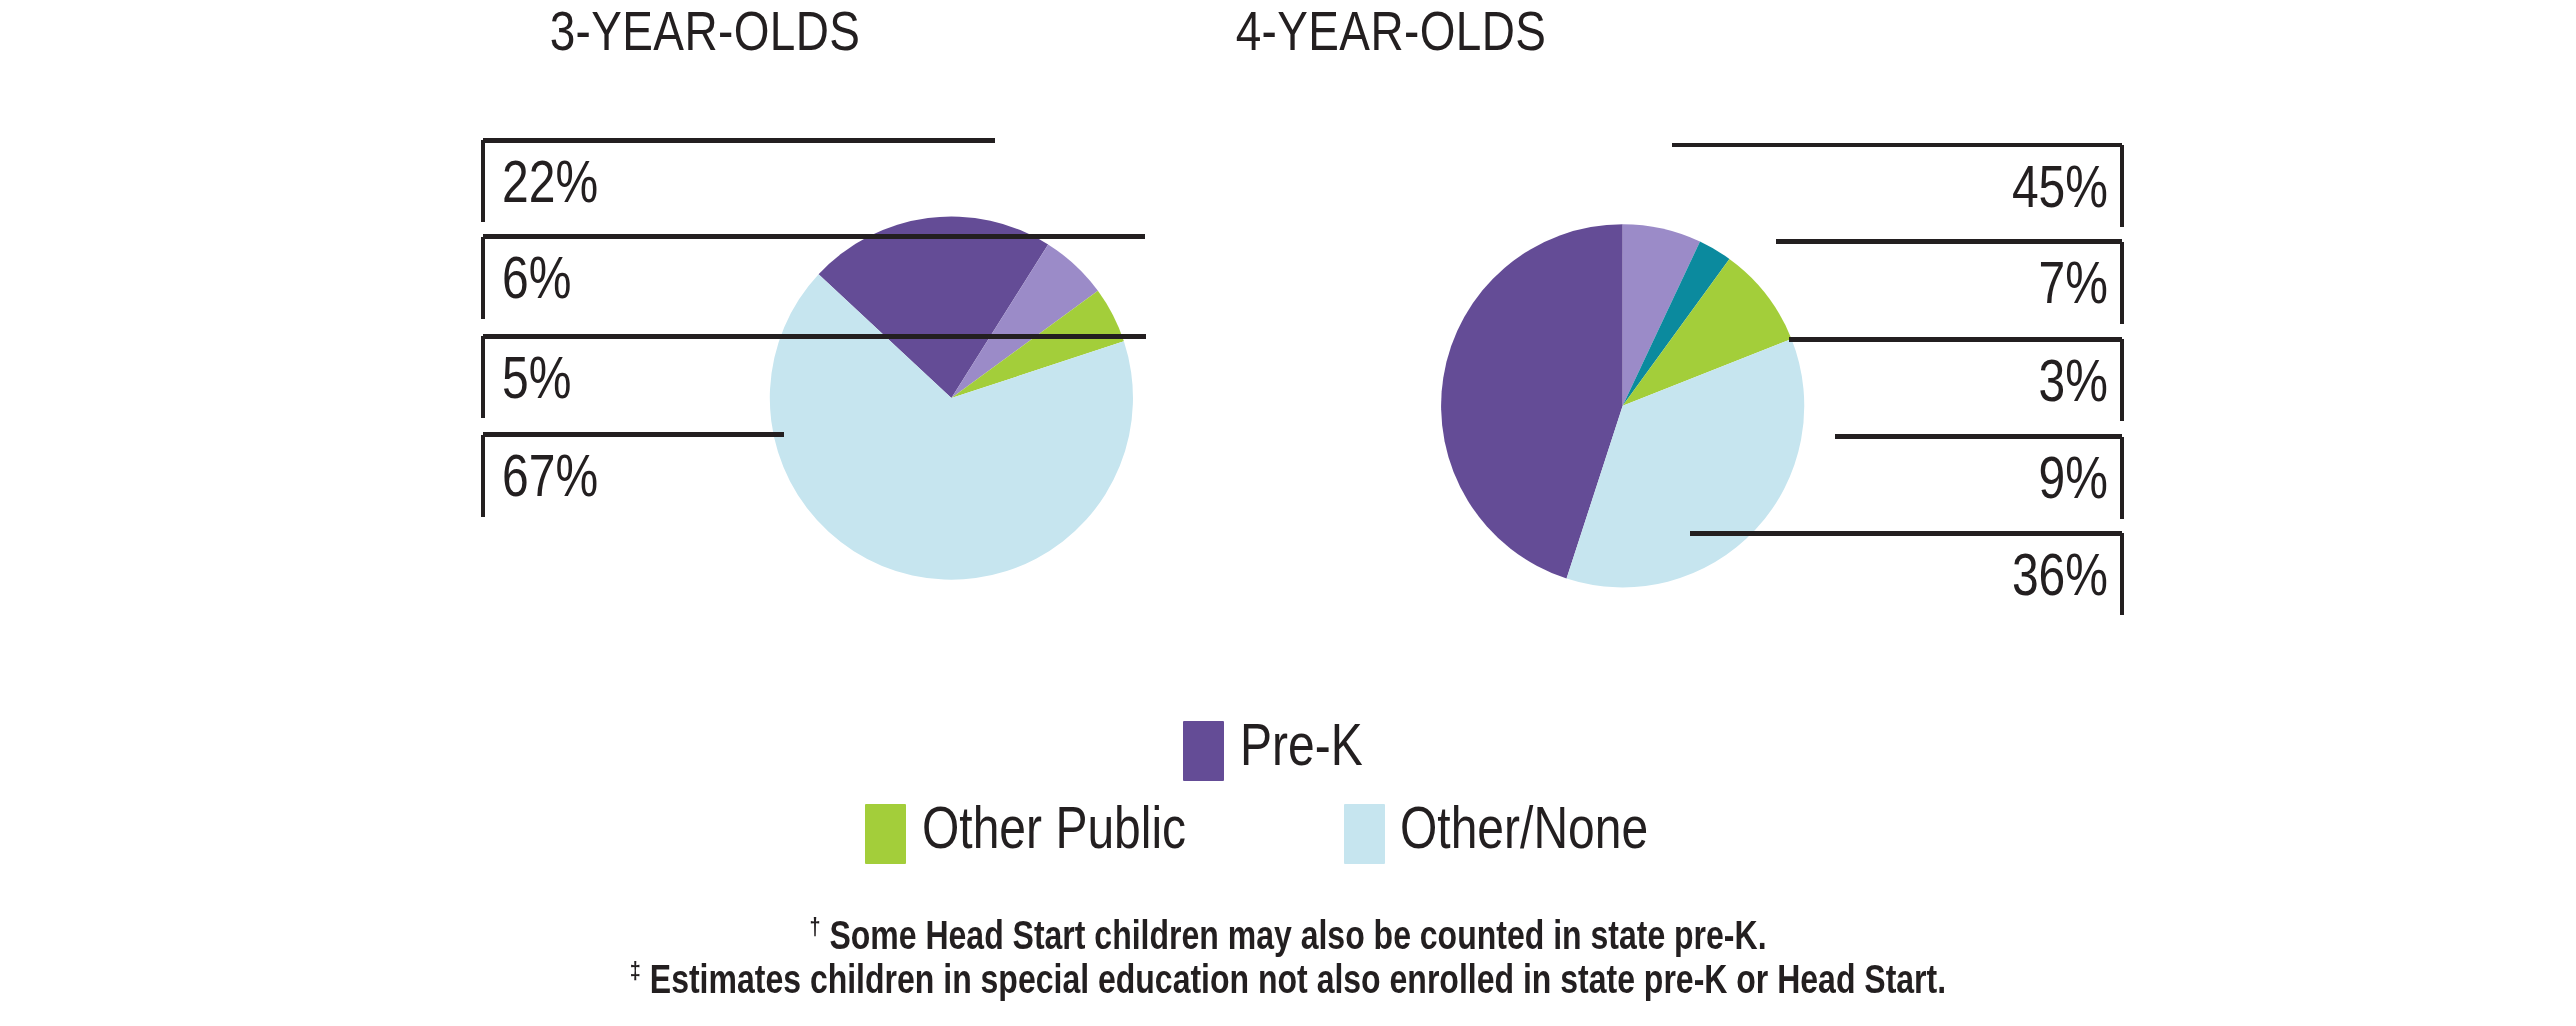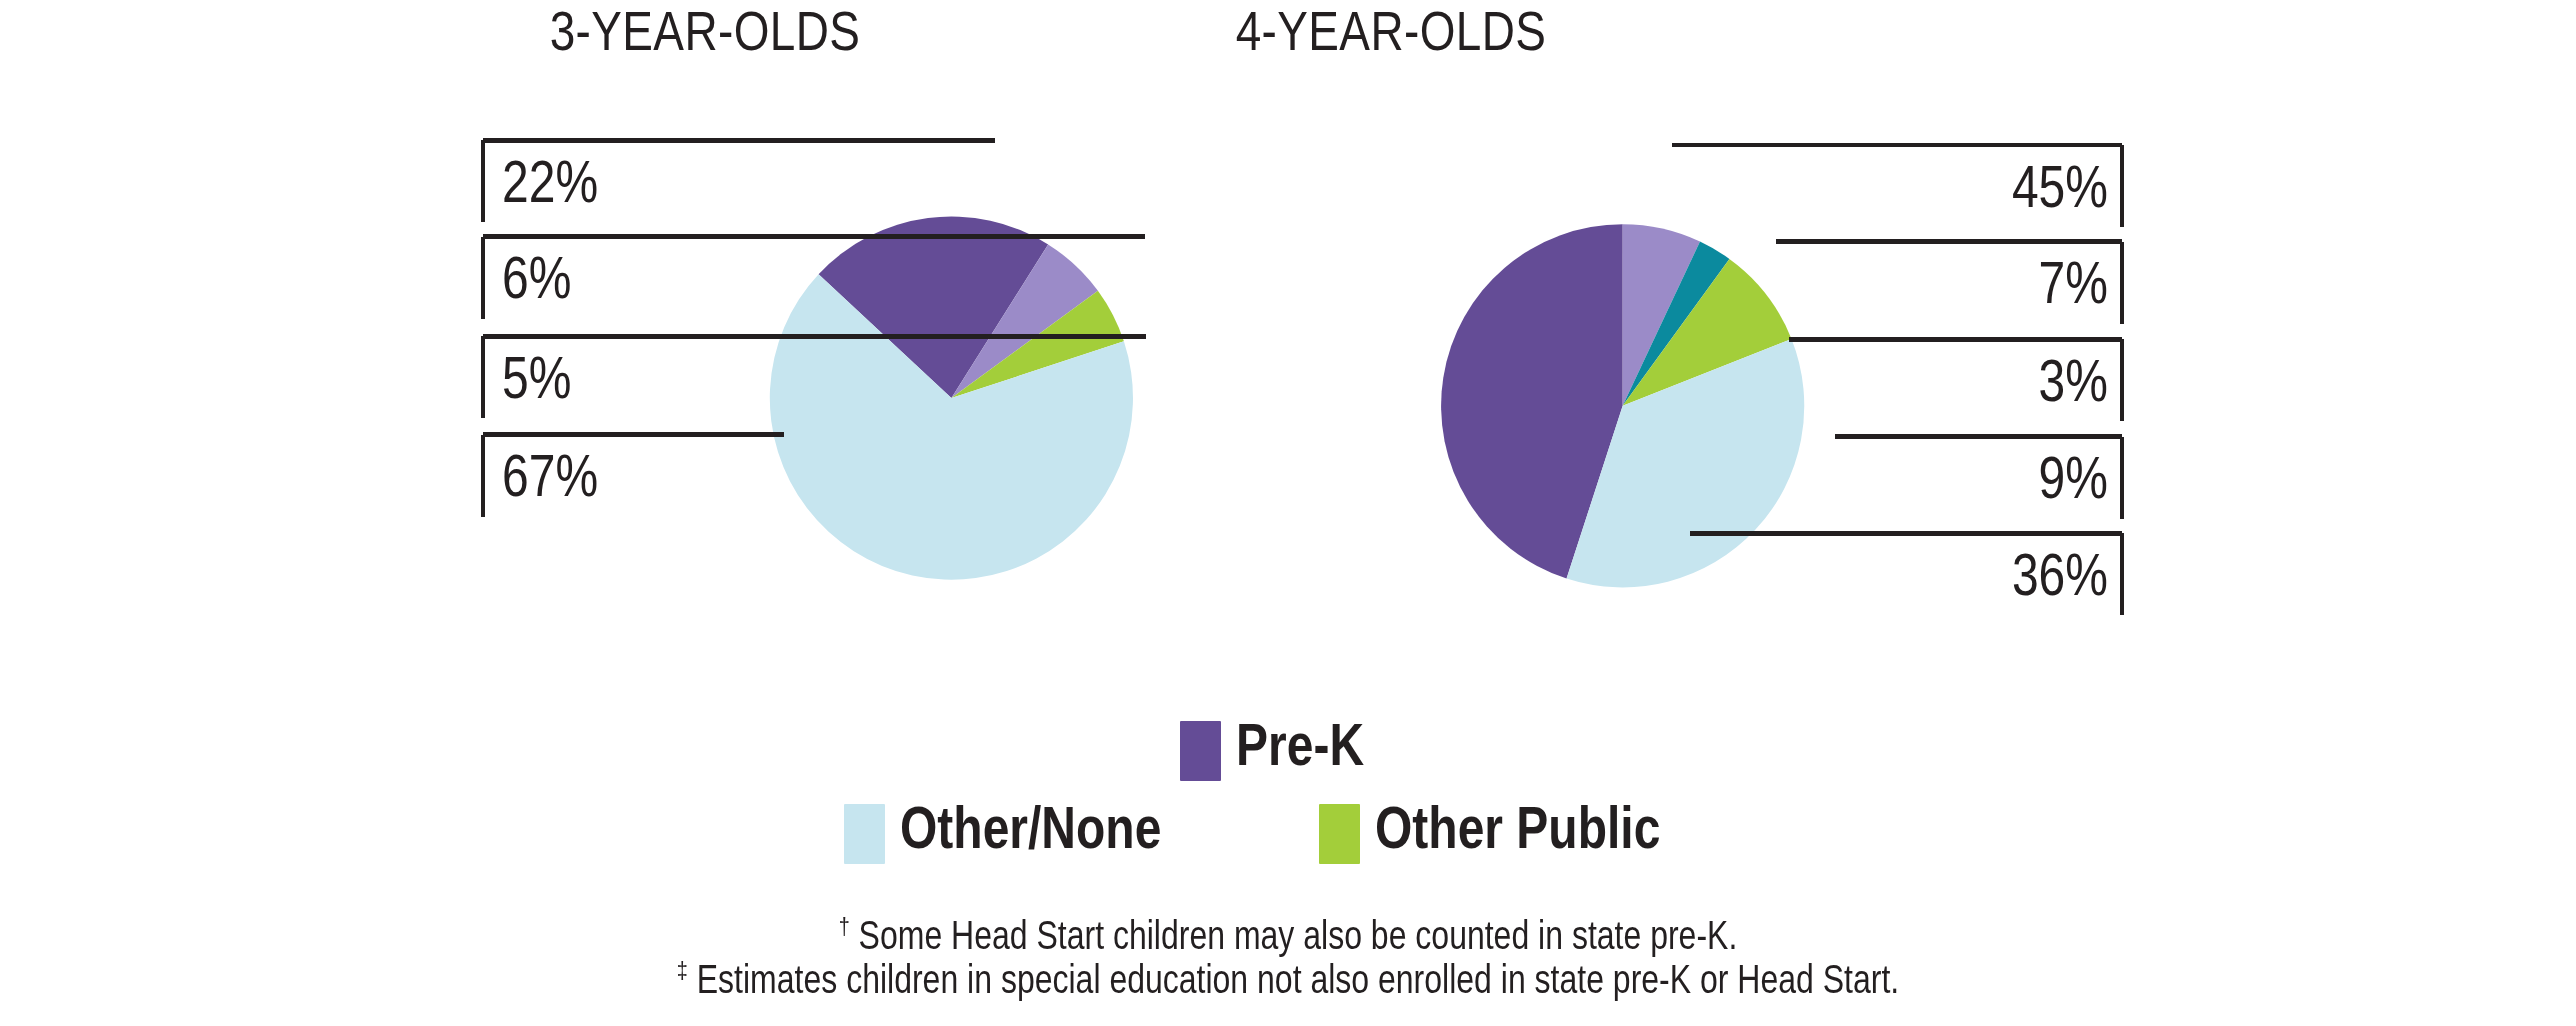--- a/index.html
+++ b/index.html
@@ -35,36 +35,35 @@
   .pct.left{transform-origin:left top;}
   .pct.right{transform-origin:right top;}
 
   
   #legend{
     position:absolute;left:0;top:715px;width:2576px;
   }
   .legend-row{
     display:flex;align-items:flex-start;justify-content:center;
     gap:92px;
-    font-weight:bold;
   }
   .legend-row.row2{margin-top:17.4px;}
   .legend-item{display:flex;align-items:flex-start;gap:15.5px;}
   .swatch{
     width:41px;height:60px;flex:none;margin-top:5.8px;border-radius:1px;
   }
   .legend-label{
     font-size:60px;line-height:60px;color:#231f20;white-space:nowrap;
     transform:scaleX(0.80);transform-origin:left top;
   }
   .legend-label sup{font-size:0.56em;vertical-align:super;line-height:0;}
 
   
   #footnotes{
-    position:absolute;left:0;top:913px;width:2576px;text-align:center;
+    position:absolute;left:0;top:913px;width:2576px;text-align:center;font-weight:bold;
   }
   .footnote{
     font-size:40px;line-height:44px;color:#231f20;white-space:nowrap;
     transform:scaleX(0.80);transform-origin:center top;
   }
   .footnote sup{font-size:0.62em;vertical-align:super;line-height:0;}
 </style>
 </head>
 <body>
 
@@ -155,27 +154,27 @@
         <span class="legend-label"><span>Pre-K</span><sup></sup></span>
       </div>
 
 
 
     </div>
 
     <div class="legend-row row2">
 
       <div class="legend-item">
-        <span class="swatch" style="background:#C6E5EF"></span>
-        <span class="legend-label"><span>Other/None</span><sup></sup></span>
+        <span class="swatch" style="background:#A3CE3A"></span>
+        <span class="legend-label"><span>Other Public</span><sup></sup></span>
       </div>
 
       <div class="legend-item">
-        <span class="swatch" style="background:#A3CE3A"></span>
-        <span class="legend-label"><span>Other Public</span><sup></sup></span>
+        <span class="swatch" style="background:#C6E5EF"></span>
+        <span class="legend-label"><span>Other/None</span><sup></sup></span>
       </div>
 
     </div>
   </div>
 
   <div id="footnotes">
     <div class="footnote"><sup>†</sup><span> Some Head Start children may also be counted in state pre-K.</span></div>
     <div class="footnote"><sup>‡</sup><span> Estimates children in special education not also enrolled in state pre-K or Head Start.</span></div>
   </div>
 

